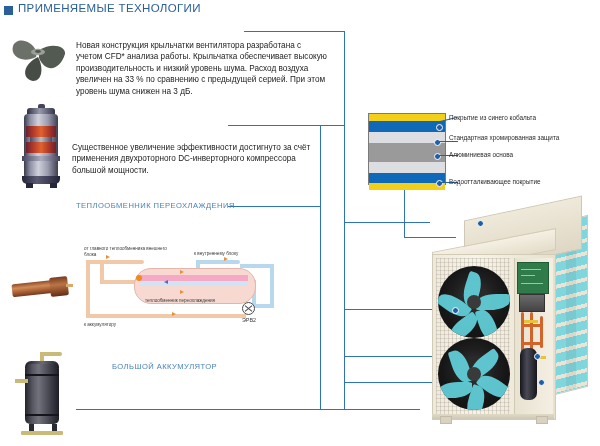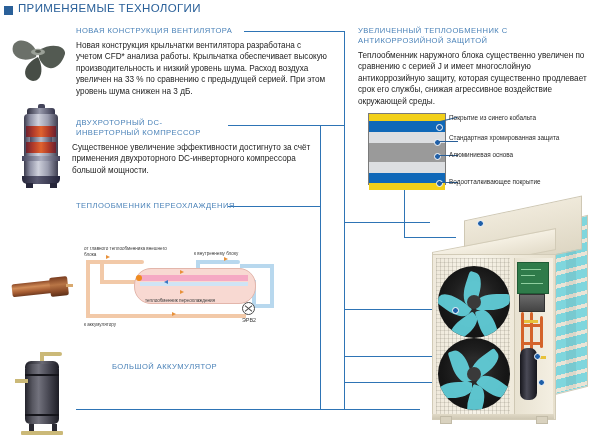--- a/index.html
+++ b/index.html
@@ -205,37 +205,35 @@
       <g fill="#4a5149">
         <path d="M31 26 C44 18 58 22 57 30 C52 46 38 50 31 34 Z" opacity=".95"></path>
         <path d="M29 28 C22 14 8 14 5 22 C2 32 14 40 28 33 Z" opacity=".9" fill="#5b6159"></path>
         <path d="M30 33 C36 44 34 57 25 57 C14 55 14 42 28 34 Z" opacity=".95" fill="#3d433c"></path>
       </g>
       <ellipse cx="30" cy="28" rx="7" ry="3.2" fill="#9aa097"></ellipse>
       <ellipse cx="30" cy="27.5" rx="3" ry="1.4" fill="#53584f"></ellipse>
     </svg>
   </div>
 
-  <div class="sec-head" style="left:76px;top:26px;width:172px;">НОВАЯ КОНСТРУКЦИЯ ВЕНТИЛЯТОРА</div>
   <div class="sec-body" style="left:76px;top:40px;width:252px;">Новая конструкция крыльчатки вентилятора разработана с учетом CFD* анализа работы. Крыльчатка обеспечивает высокую производительность и низкий уровень шума. Расход воздуха увеличен на 33 % по сравнению с предыдущей серией. При этом уровень шума снижен на 3 дБ.</div>
 
   <div class="comp-art">
     <div class="comp-nozzle"></div>
     <div class="comp-top"></div>
     <div class="comp-shell"></div>
     <div class="comp-winding comp-w1"></div>
     <div class="comp-core"></div>
     <div class="comp-winding comp-w2"></div>
     <div class="comp-shaft"></div>
     <div class="comp-base"></div>
     <div class="comp-foot" style="left:12px;"></div>
     <div class="comp-foot" style="left:36px;"></div>
   </div>
 
-  <div class="sec-head" style="left:76px;top:118px;width:150px;">ДВУХРОТОРНЫЙ DC-ИНВЕРТОРНЫЙ КОМПРЕССОР</div>
   <div class="sec-body" style="left:72px;top:142px;width:250px;">Существенное увеличение эффективности достигнуто за счёт применения двухроторного DC-инверторного компрессора большой мощности.</div>
 
   <div class="pipe-art">
     <div class="pipe-body"></div>
     <div class="pipe-end"></div>
     <div class="pipe-tip"></div>
   </div>
 
   <div class="sec-head" style="left:76px;top:201px;width:160px;">ТЕПЛООБМЕННИК ПЕРЕОХЛАЖДЕНИЯ</div>
 
@@ -283,22 +281,20 @@
     <div class="acc-ring" style="top:22px;"></div>
     <div class="acc-ring" style="top:62px;"></div>
     <div class="acc-pipe-left"></div>
     <div class="acc-leg" style="left:15px;"></div>
     <div class="acc-leg" style="left:38px;"></div>
     <div class="acc-base"></div>
   </div>
 
   <div class="sec-head" style="left:76px;top:362px;width:160px;margin-left:36px;">БОЛЬШОЙ АККУМУЛЯТОР</div>
 
-  <div class="sec-head" style="left:358px;top:26px;width:236px;">УВЕЛИЧЕННЫЙ ТЕПЛООБМЕННИК С АНТИКОРРОЗИЙНОЙ ЗАЩИТОЙ</div>
-  <div class="sec-body" style="left:358px;top:50px;width:238px;">Теплообменник наружного блока существенно увеличен по сравнению с серией J и имеет многослойную антикоррозийную защиту, которая существенно продлевает срок его службы, снижая агрессивное воздействие окружающей среды.</div>
 
   <div class="layers" id="layer-stack">
       <div class="layer" style="background: rgb(242, 208, 25); height: 7px;"></div>
       <div class="layer" style="background: rgb(15, 104, 184); height: 11px;"></div>
       <div class="layer" style="background: rgb(220, 222, 225); height: 11px;"></div>
       <div class="layer" style="background: rgb(154, 154, 154); height: 19px;"></div>
       <div class="layer" style="background: rgb(220, 222, 225); height: 11px;"></div>
       <div class="layer" style="background: rgb(15, 104, 184); height: 10px;"></div>
       <div class="layer" style="background: rgb(242, 208, 25); height: 7px;"></div>
     </div>

